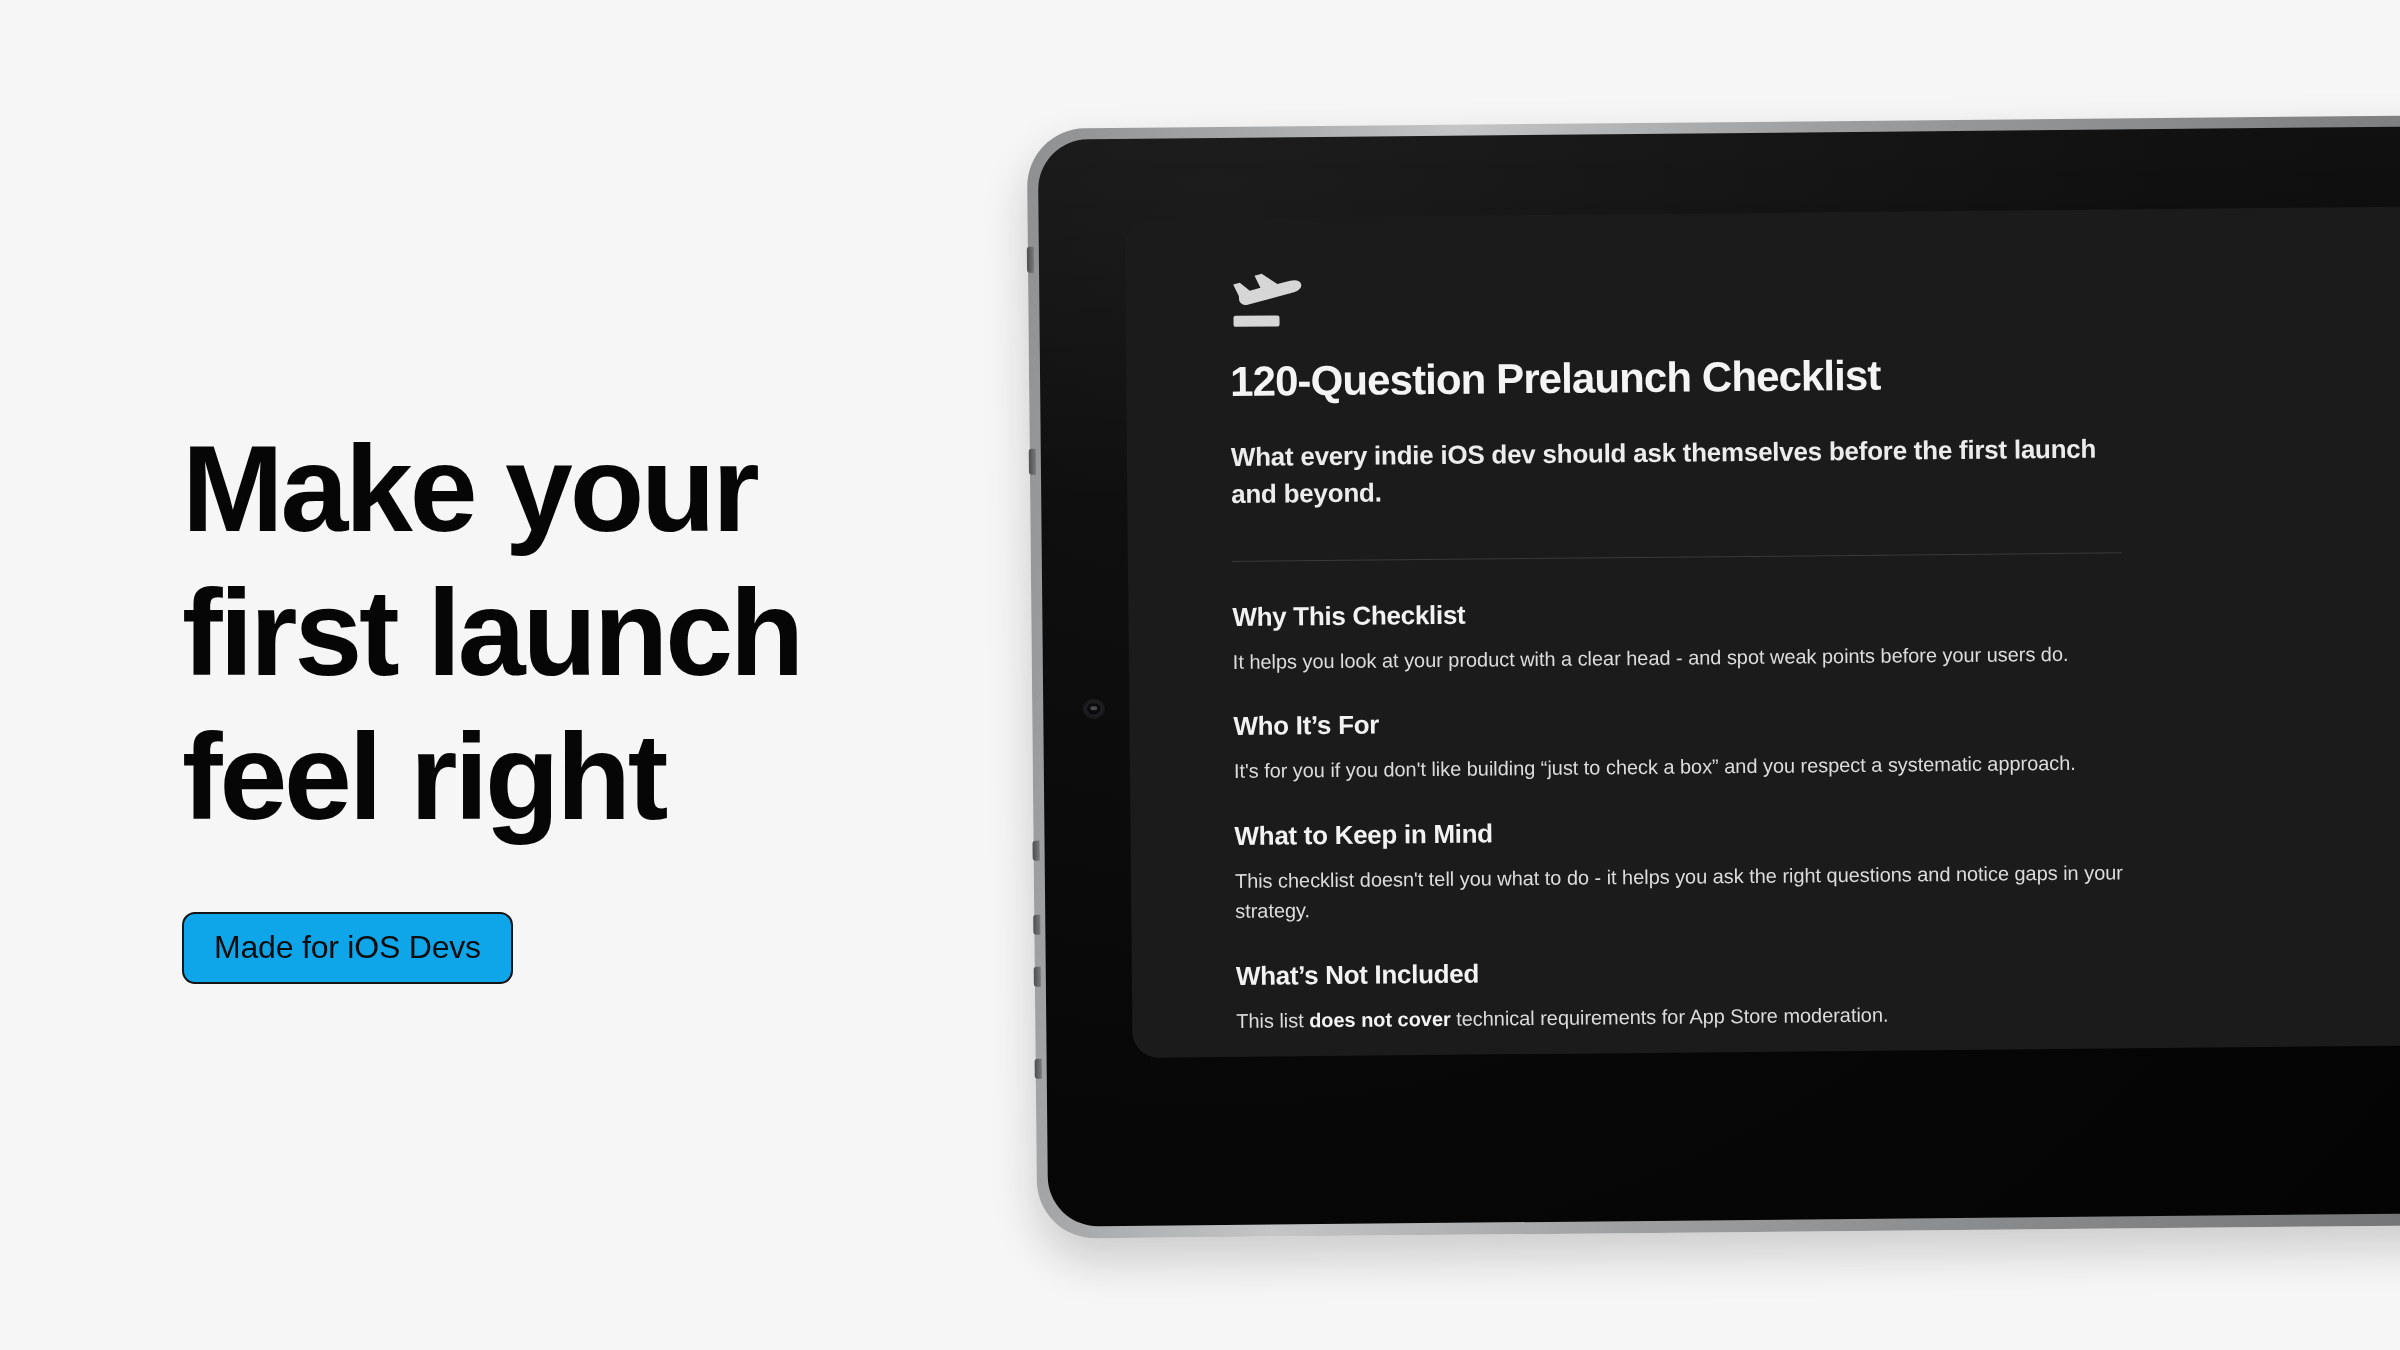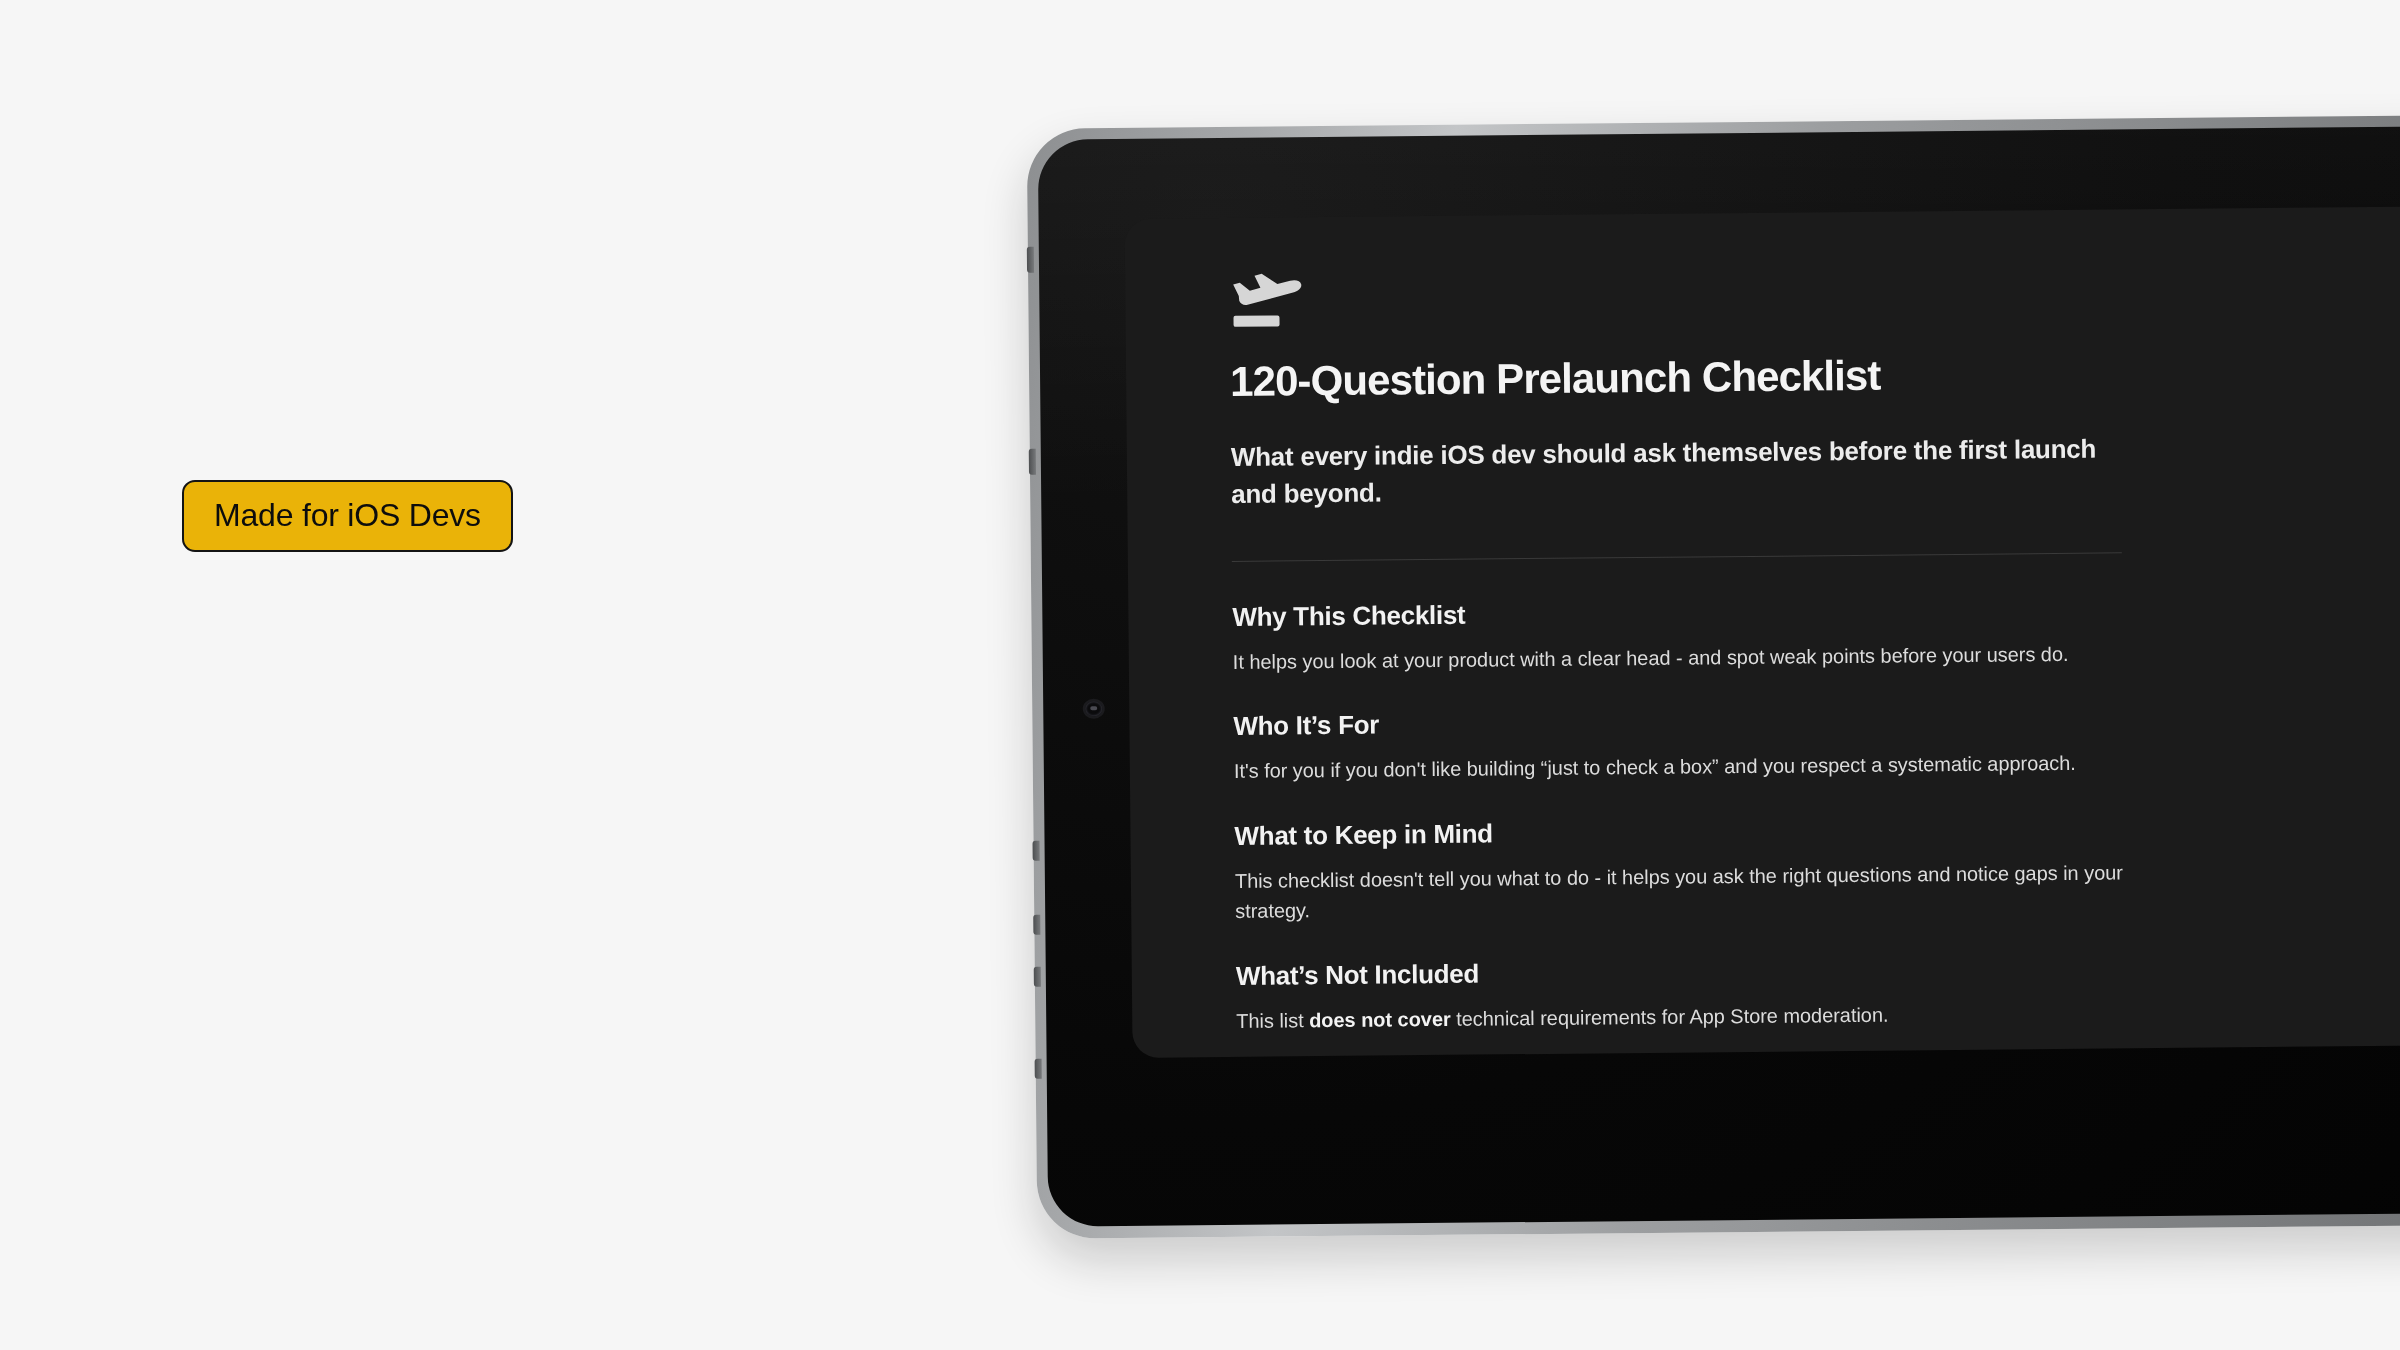--- a/index.html
+++ b/index.html
@@ -30,21 +30,21 @@
     letter-spacing: -3.2px;
     color: #060606;
     white-space: pre-line;
   }
   .hero-badge {
     display: inline-block;
     margin-top: 62px;
     padding: 17px 30px 19px 30px;
     border: 2px solid #141414;
     border-radius: 13px;
-    background: #eab308;
+    background: #0ea5e9;
     color: #0d0d0d;
     font-size: 32px;
     font-weight: 400;
     letter-spacing: -0.2px;
     line-height: 1;
   }
 
   
   .device-stage {
     position: absolute;
@@ -185,20 +185,23 @@
     letter-spacing: -0.05px;
     color: #dcdcdc;
   }
   .sec-body + .sec-body { margin-top: 16px; }
   .sec-body b { font-weight: 700; color: #f3f3f3; }
 </style>
 </head>
 <body>
 
 <div class="hero">
+  <h1 class="hero-headline">Make your
+first launch
+feel right</h1>
   <div class="hero-badge">Made for iOS Devs</div>
 </div>
 
 <div class="device-stage">
   <div class="device-frame"></div>
 
   <div class="side-btn b1"></div>
   <div class="side-btn b2"></div>
   <div class="side-btn b3"></div>
   <div class="side-btn b4"></div>

